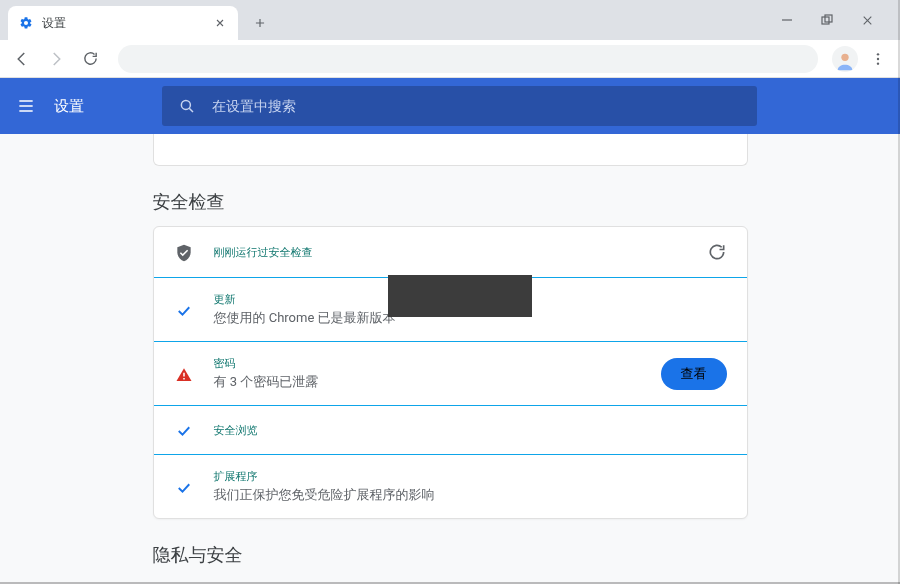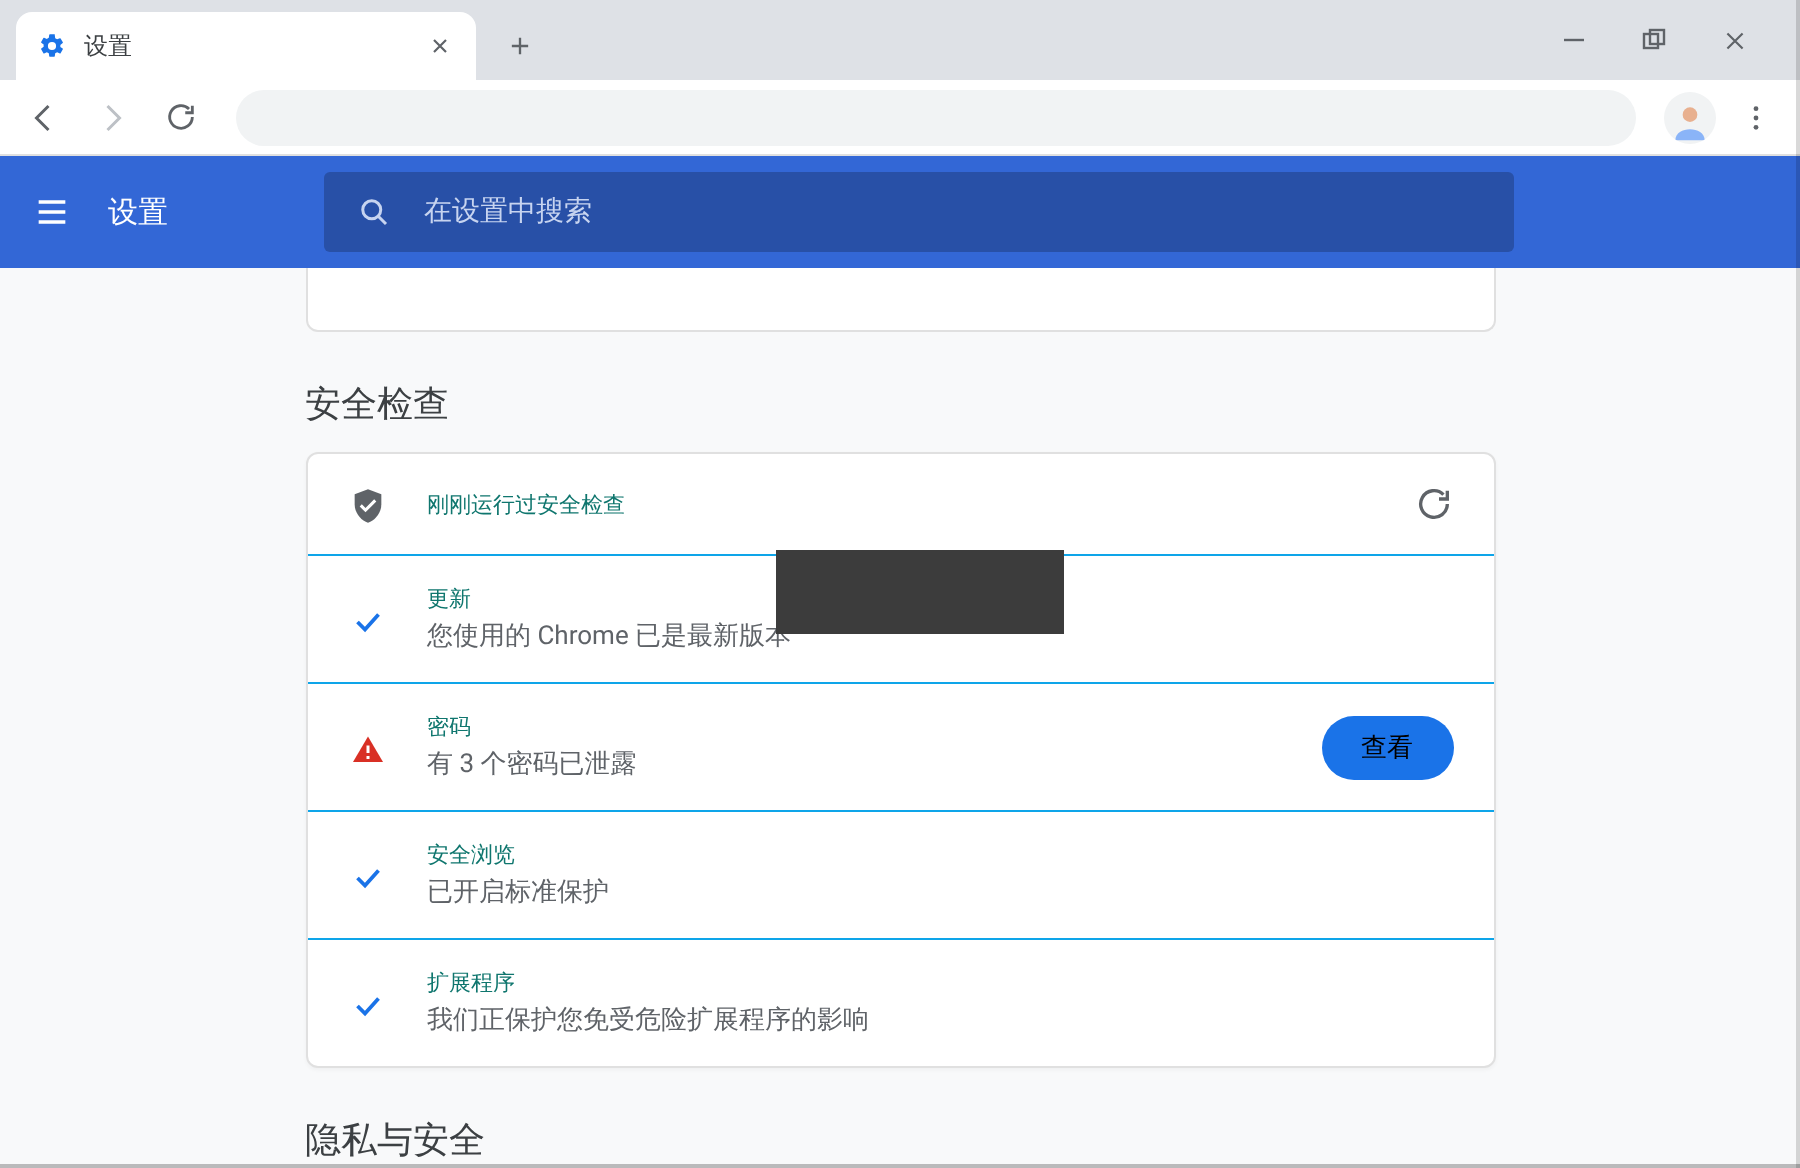--- a/index.html
+++ b/index.html
@@ -201,21 +201,20 @@
       </div>
 
       <div class="row">
         <span class="icon check">
           <svg viewBox="0 0 24 24" width="18" height="18" fill="none" stroke="currentColor" stroke-width="2.5">
               <path d="M5 12 L10 17 L19 7"></path>
             </svg>
         </span>
         <div class="text">
           <div class="t1">安全浏览</div>
-          <div class="t2">已开启标准保护</div>
         </div>
       </div>
 
       <div class="row">
         <span class="icon check">
           <svg viewBox="0 0 24 24" width="18" height="18" fill="none" stroke="currentColor" stroke-width="2.5">
               <path d="M5 12 L10 17 L19 7"></path>
             </svg>
         </span>
         <div class="text">

